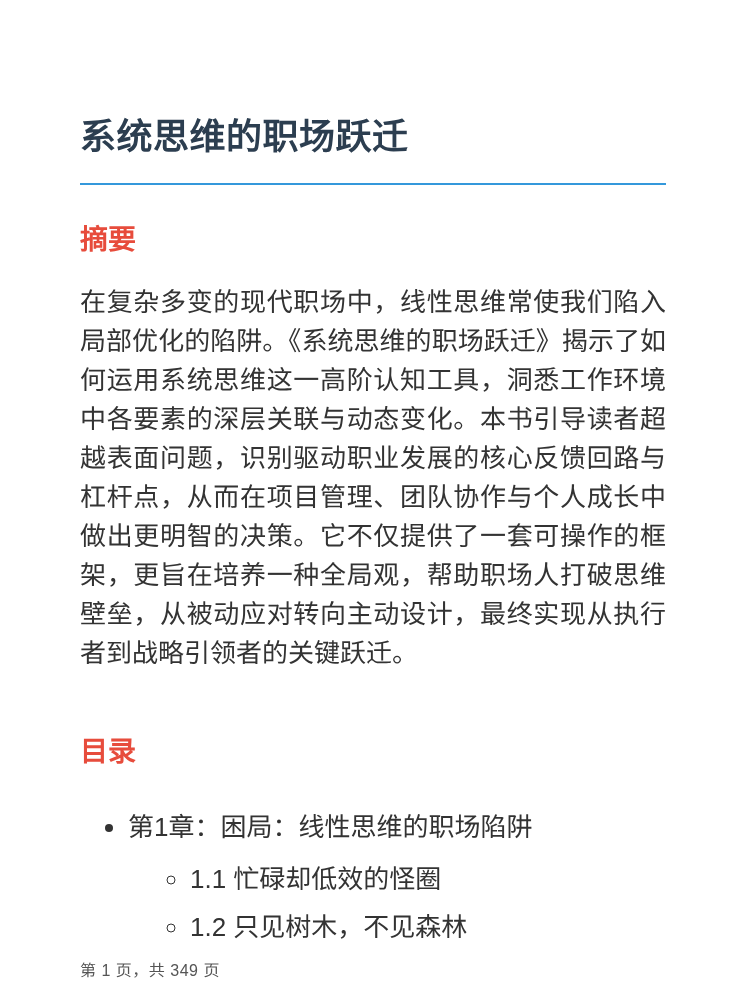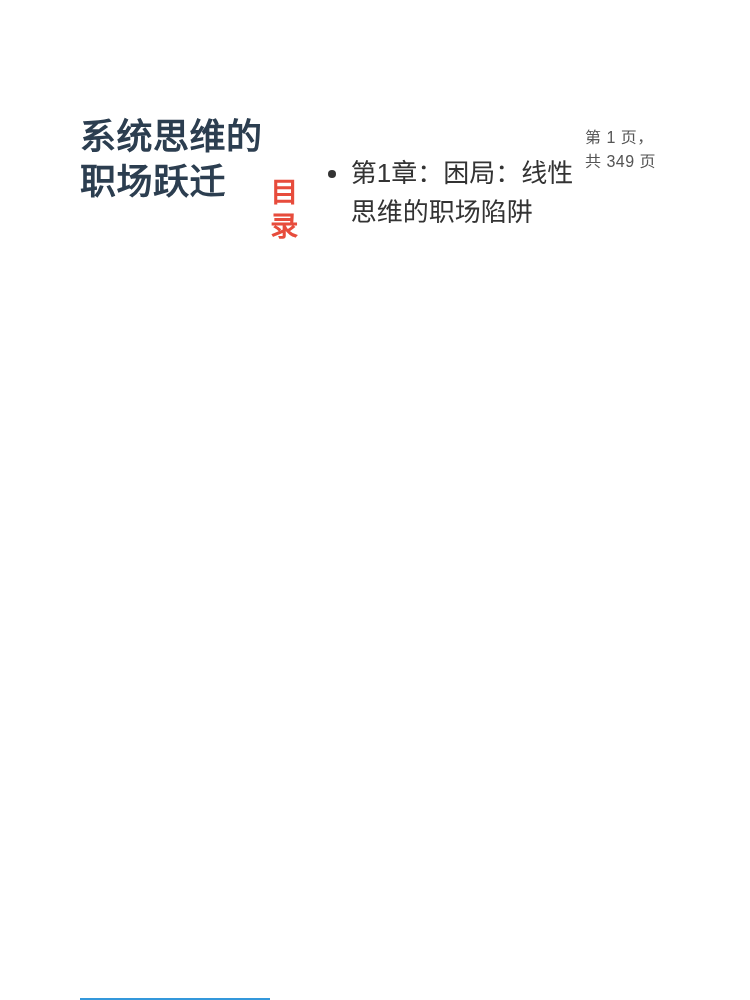--- a/index.html
+++ b/index.html
@@ -8,21 +8,21 @@
     height: 1000px;
     background: #ffffff;
     font-family: "Liberation Sans", sans-serif;
     overflow: hidden;
   }
   .page {
     width: 750px;
     height: 1000px;
     padding: 114px 84px 0 80px;
     display: flex;
-    flex-direction: row;
+    flex-direction: column;
   }
   .doc-title {
     font-size: 36px;
     font-weight: 700;
     color: #2c3e50;
     line-height: 1.25;
     padding-bottom: 24px;
     border-bottom: 2px solid #3498db;
     letter-spacing: 0.5px;
   }
@@ -64,25 +64,31 @@
     letter-spacing: 0.5px;
   }
 </style>
 </head>
 <body>
 
 <div class="page">
 
   <h1 class="doc-title">系统思维的职场跃迁</h1>
 
+  <h2 class="section-heading abstract-heading">摘要</h2>
 
+  <p class="abstract-body">在复杂多变的现代职场中，线性思维常使我们陷入局部优化的陷阱。《系统思维的职场跃迁》揭示了如何运用系统思维这一高阶认知工具，洞悉工作环境中各要素的深层关联与动态变化。本书引导读者超越表面问题，识别驱动职业发展的核心反馈回路与杠杆点，从而在项目管理、团队协作与个人成长中做出更明智的决策。它不仅提供了一套可操作的框架，更旨在培养一种全局观，帮助职场人打破思维壁垒，从被动应对转向主动设计，最终实现从执行者到战略引领者的关键跃迁。</p>
 
   <h2 class="section-heading toc-heading">目录</h2>
 
   <ul class="toc-list">
     <li>
       <span>第1章：困局：线性思维的职场陷阱</span>
+      <ul class="toc-sublist">
+        <li>1.1 忙碌却低效的怪圈</li>
+        <li>1.2 只见树木，不见森林</li>
+      </ul>
     </li>
   </ul>
 
   <div class="page-footer">第 1 页，共 349 页</div>
 
 </div>
 
 </body></html>

